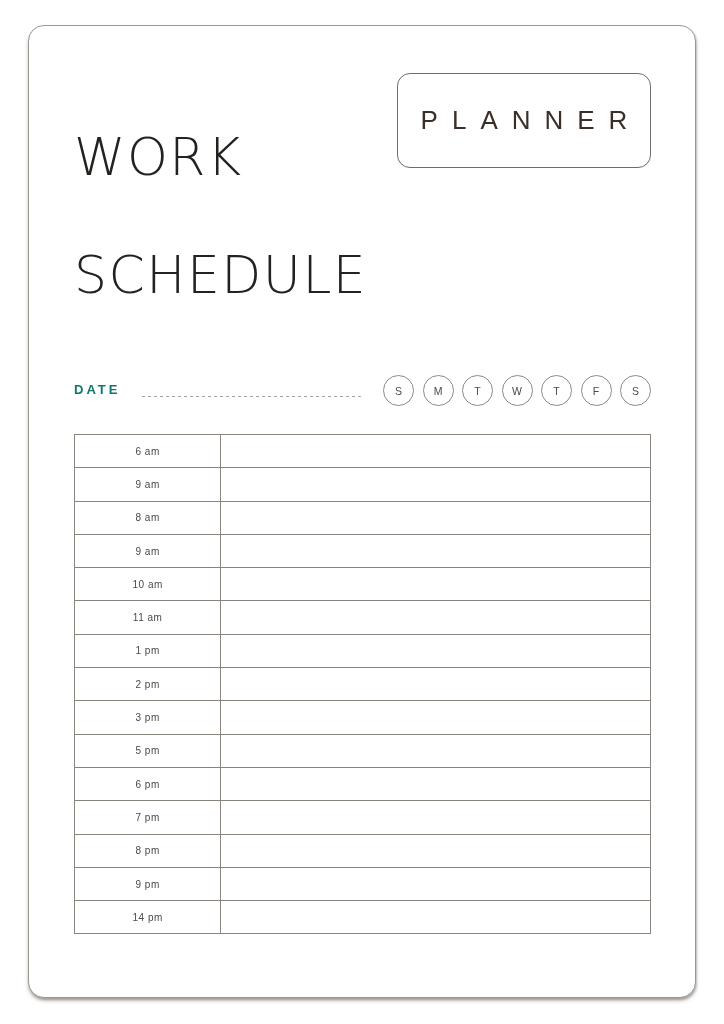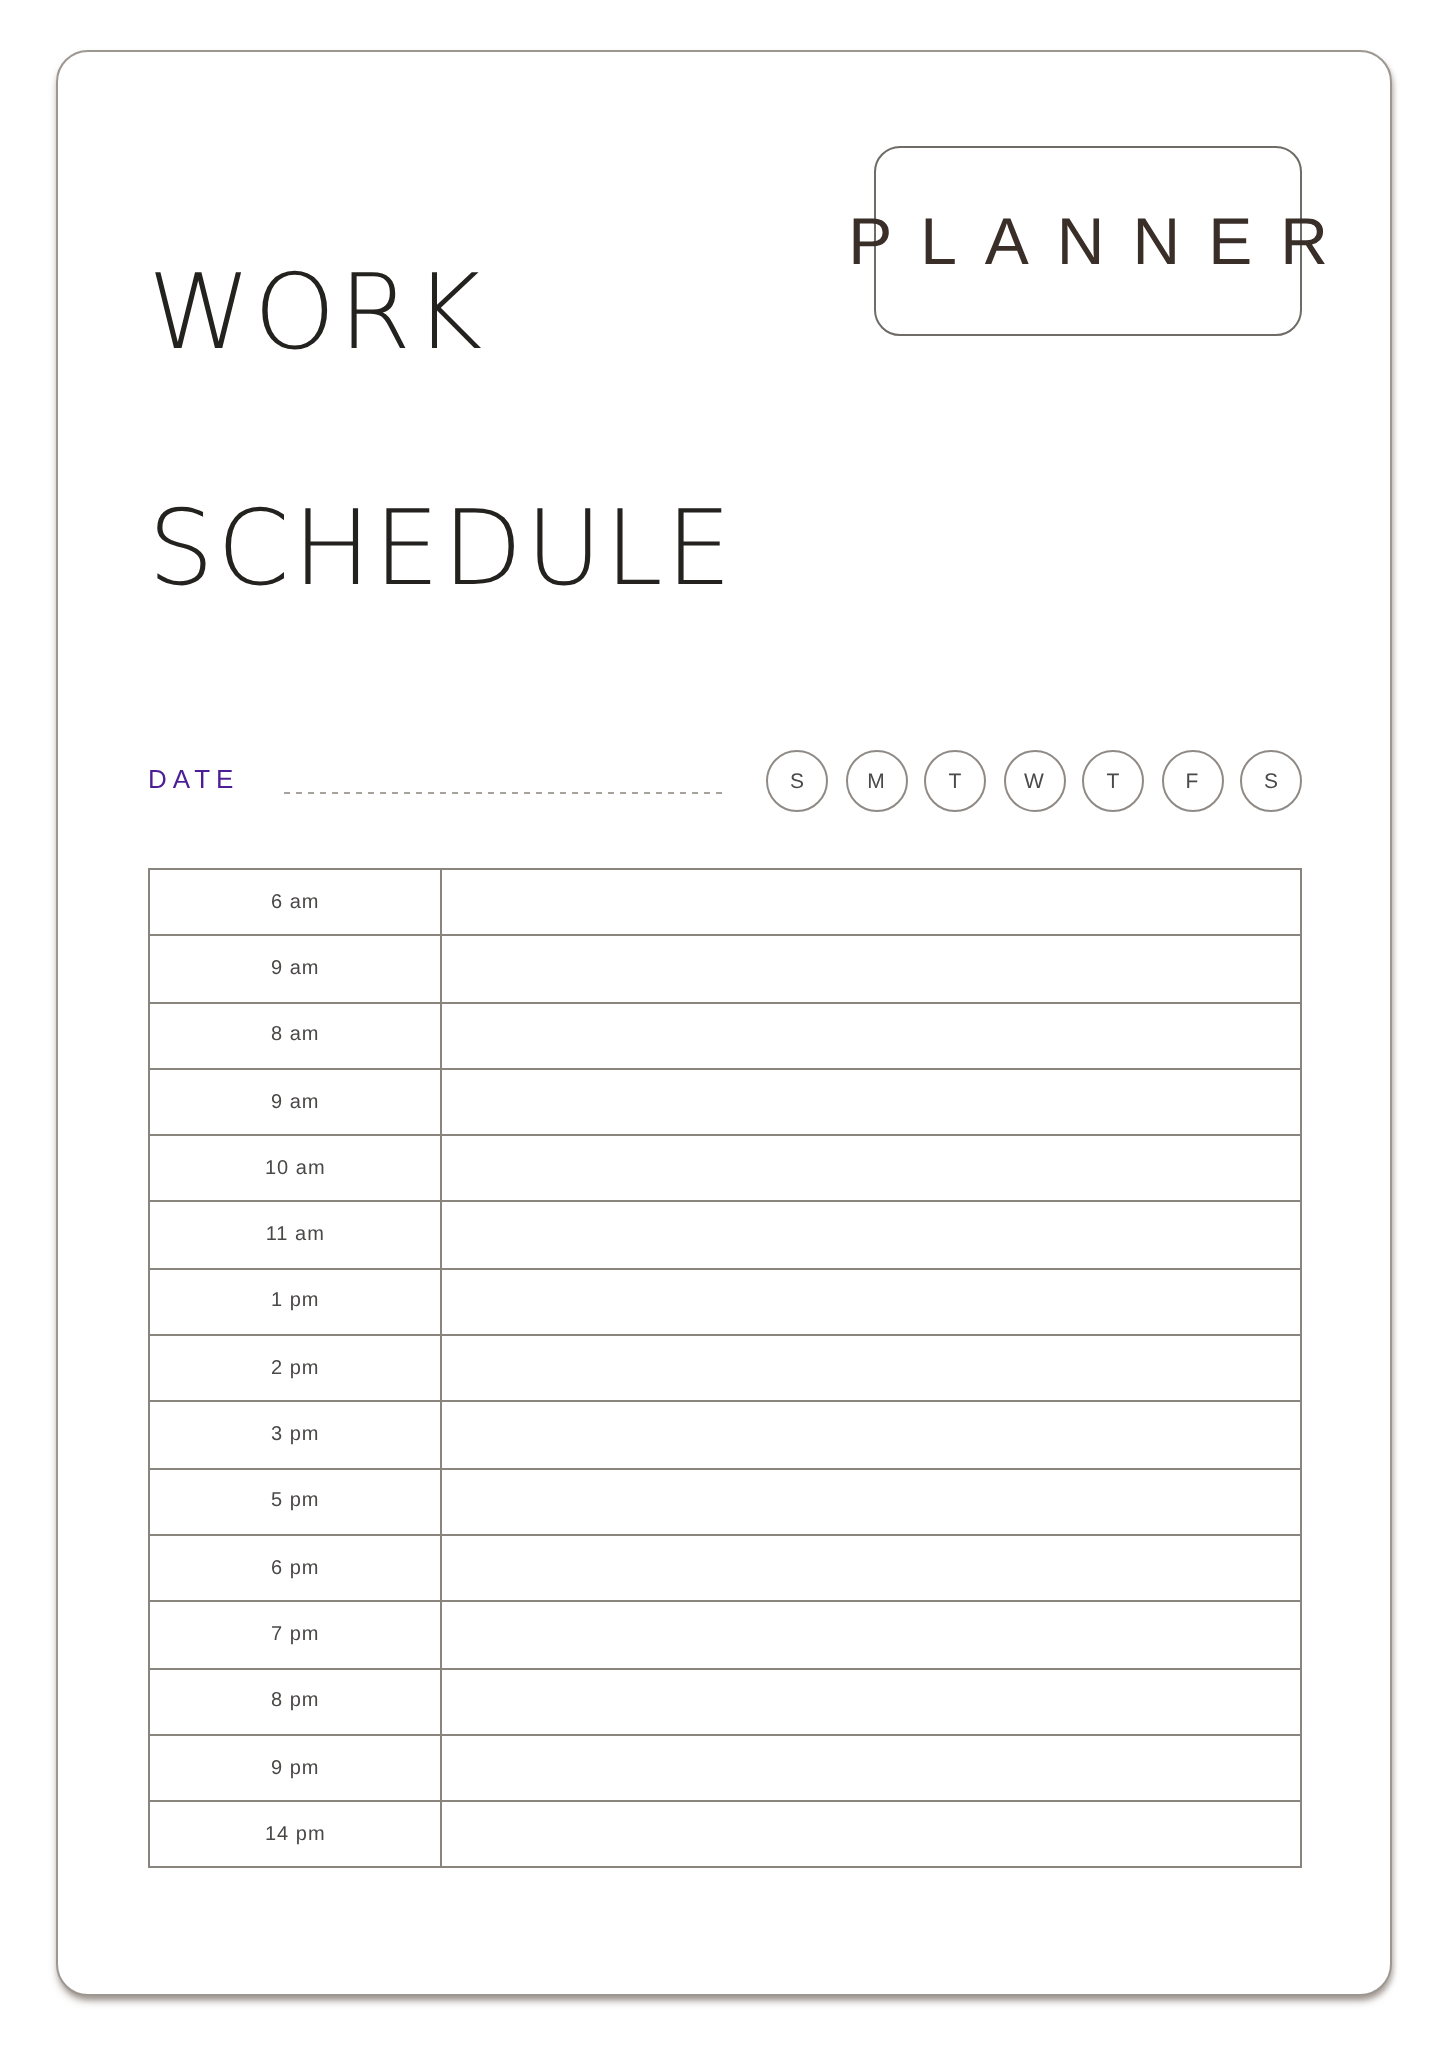--- a/index.html
+++ b/index.html
@@ -22,36 +22,36 @@
     font-family:"DejaVu Sans", sans-serif;
     font-weight:200;
     font-size:52px;
     line-height:59px;
     letter-spacing:1.5px;
     color:#24221f;
     white-space:pre-line;
   }
   .page-title span { display:block; }
   .planner-badge {
-    width:214px; height:95px;
+    width:254px; height:95px;
     margin-top:4px;
     border:1.5px solid #6f6b66;
     border-radius:13px;
     display:flex; align-items:center; justify-content:center;
-    font-size:33px;
+    font-size:26px;
     letter-spacing:14px;
     text-indent:14px;
     color:#3a2e29;
     font-weight:400;
   }
 
   
   .row2 { display:flex; justify-content:space-between; align-items:center; margin-top:11px; height:31px; }
   .date-group { display:flex; align-items:flex-end; padding-bottom:2px; }
-  .date-label { font-size:13px; font-weight:normal; letter-spacing:3px; color:#4c1d95; }
+  .date-label { font-size:13px; font-weight:bold; letter-spacing:3px; color:#0f766e; }
   .date-line {
     width:222px; height:15px; margin-left:22px;
     background:repeating-linear-gradient(90deg,#a8a29c 0 3px,transparent 3px 6px) bottom/100% 1.5px no-repeat;
   }
   .weekdays { display:flex; gap:8.5px; }
   .day-circle {
     width:31px; height:31px;
     border:1.4px solid #8f8a85; border-radius:50%;
     display:flex; align-items:center; justify-content:center;
     font-size:10.5px; color:#4a4a4a;

